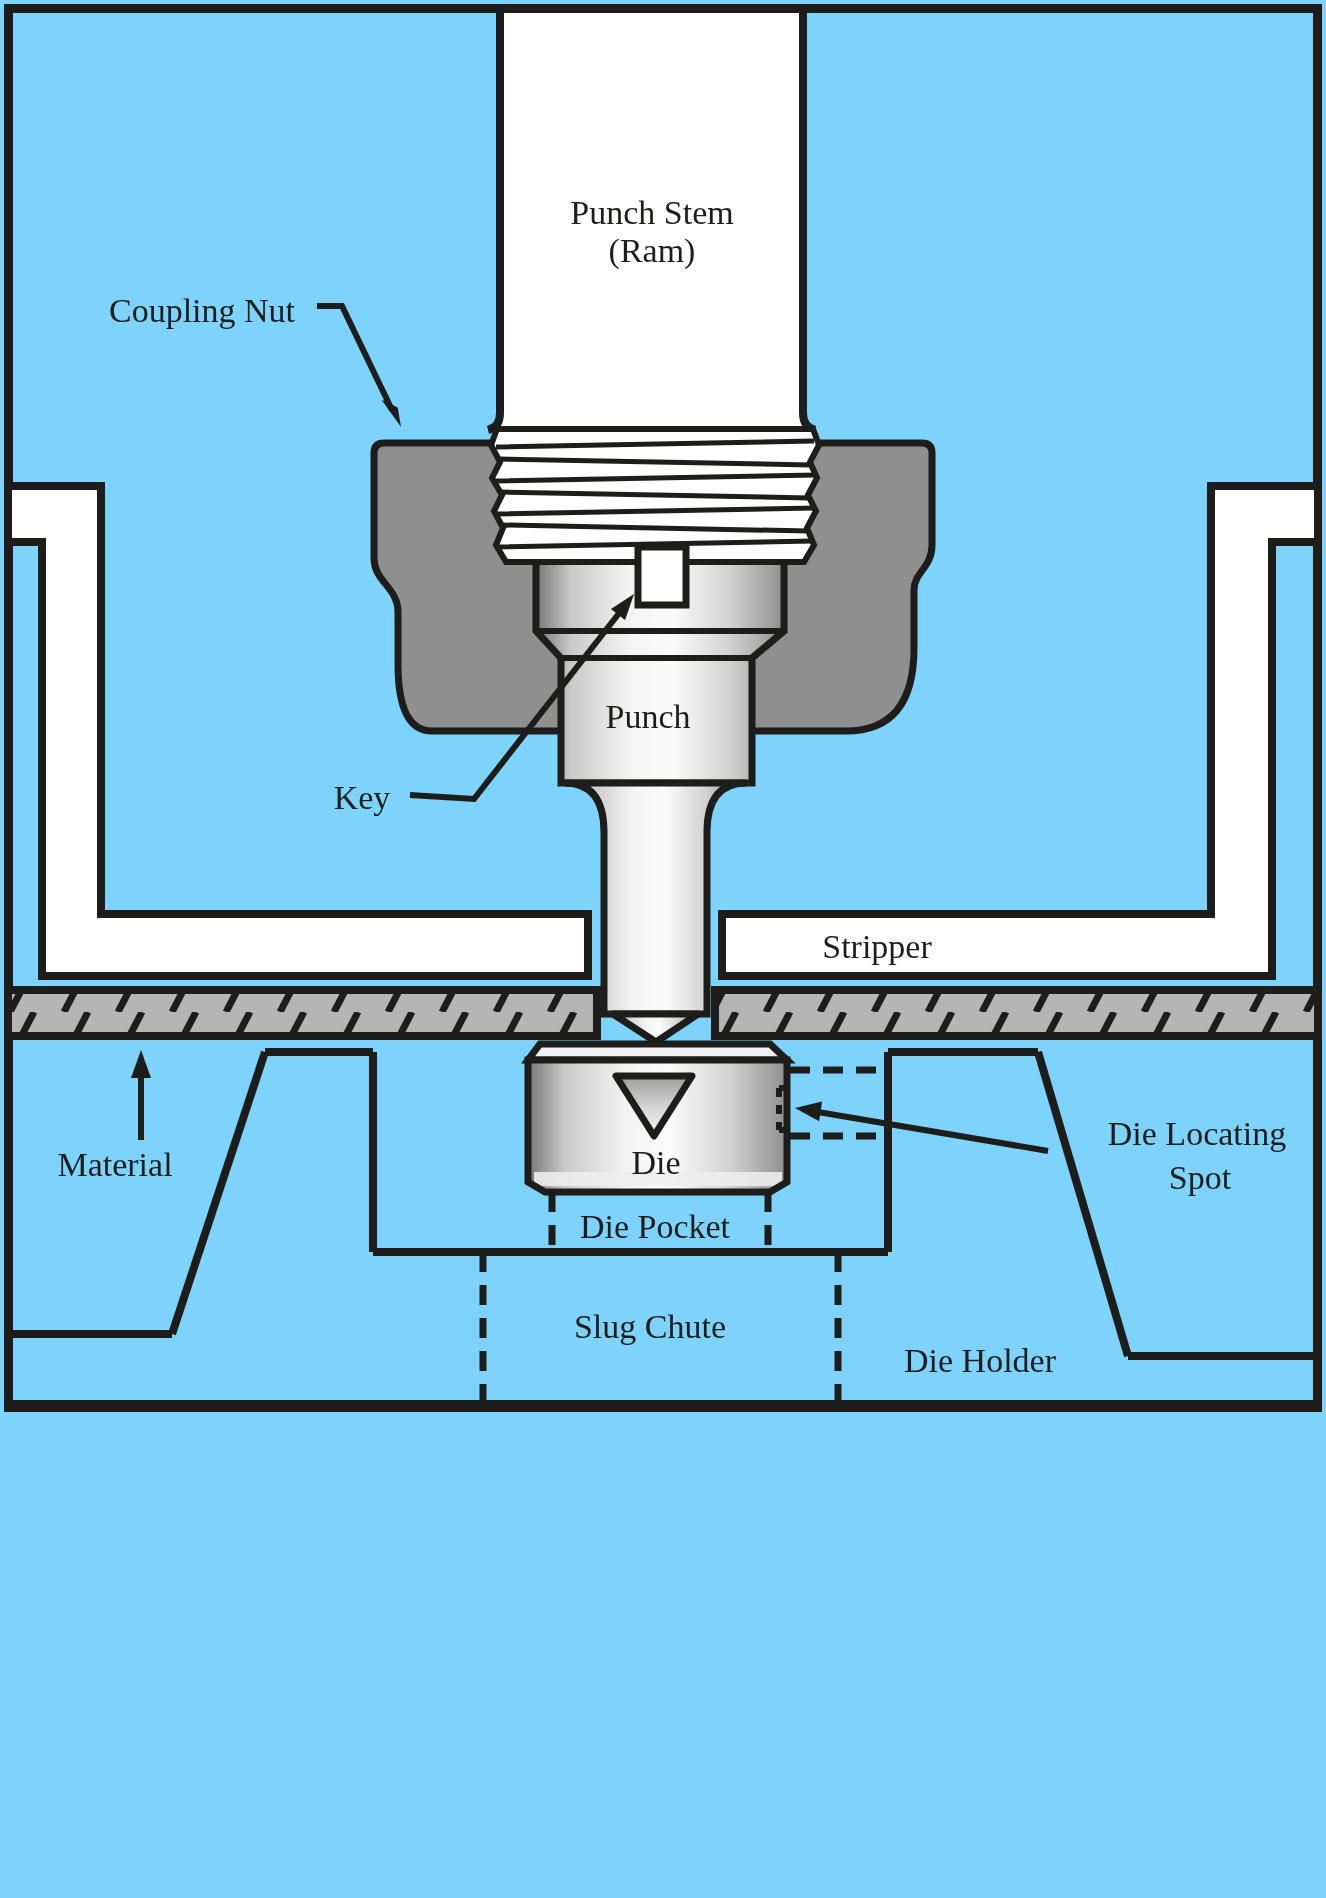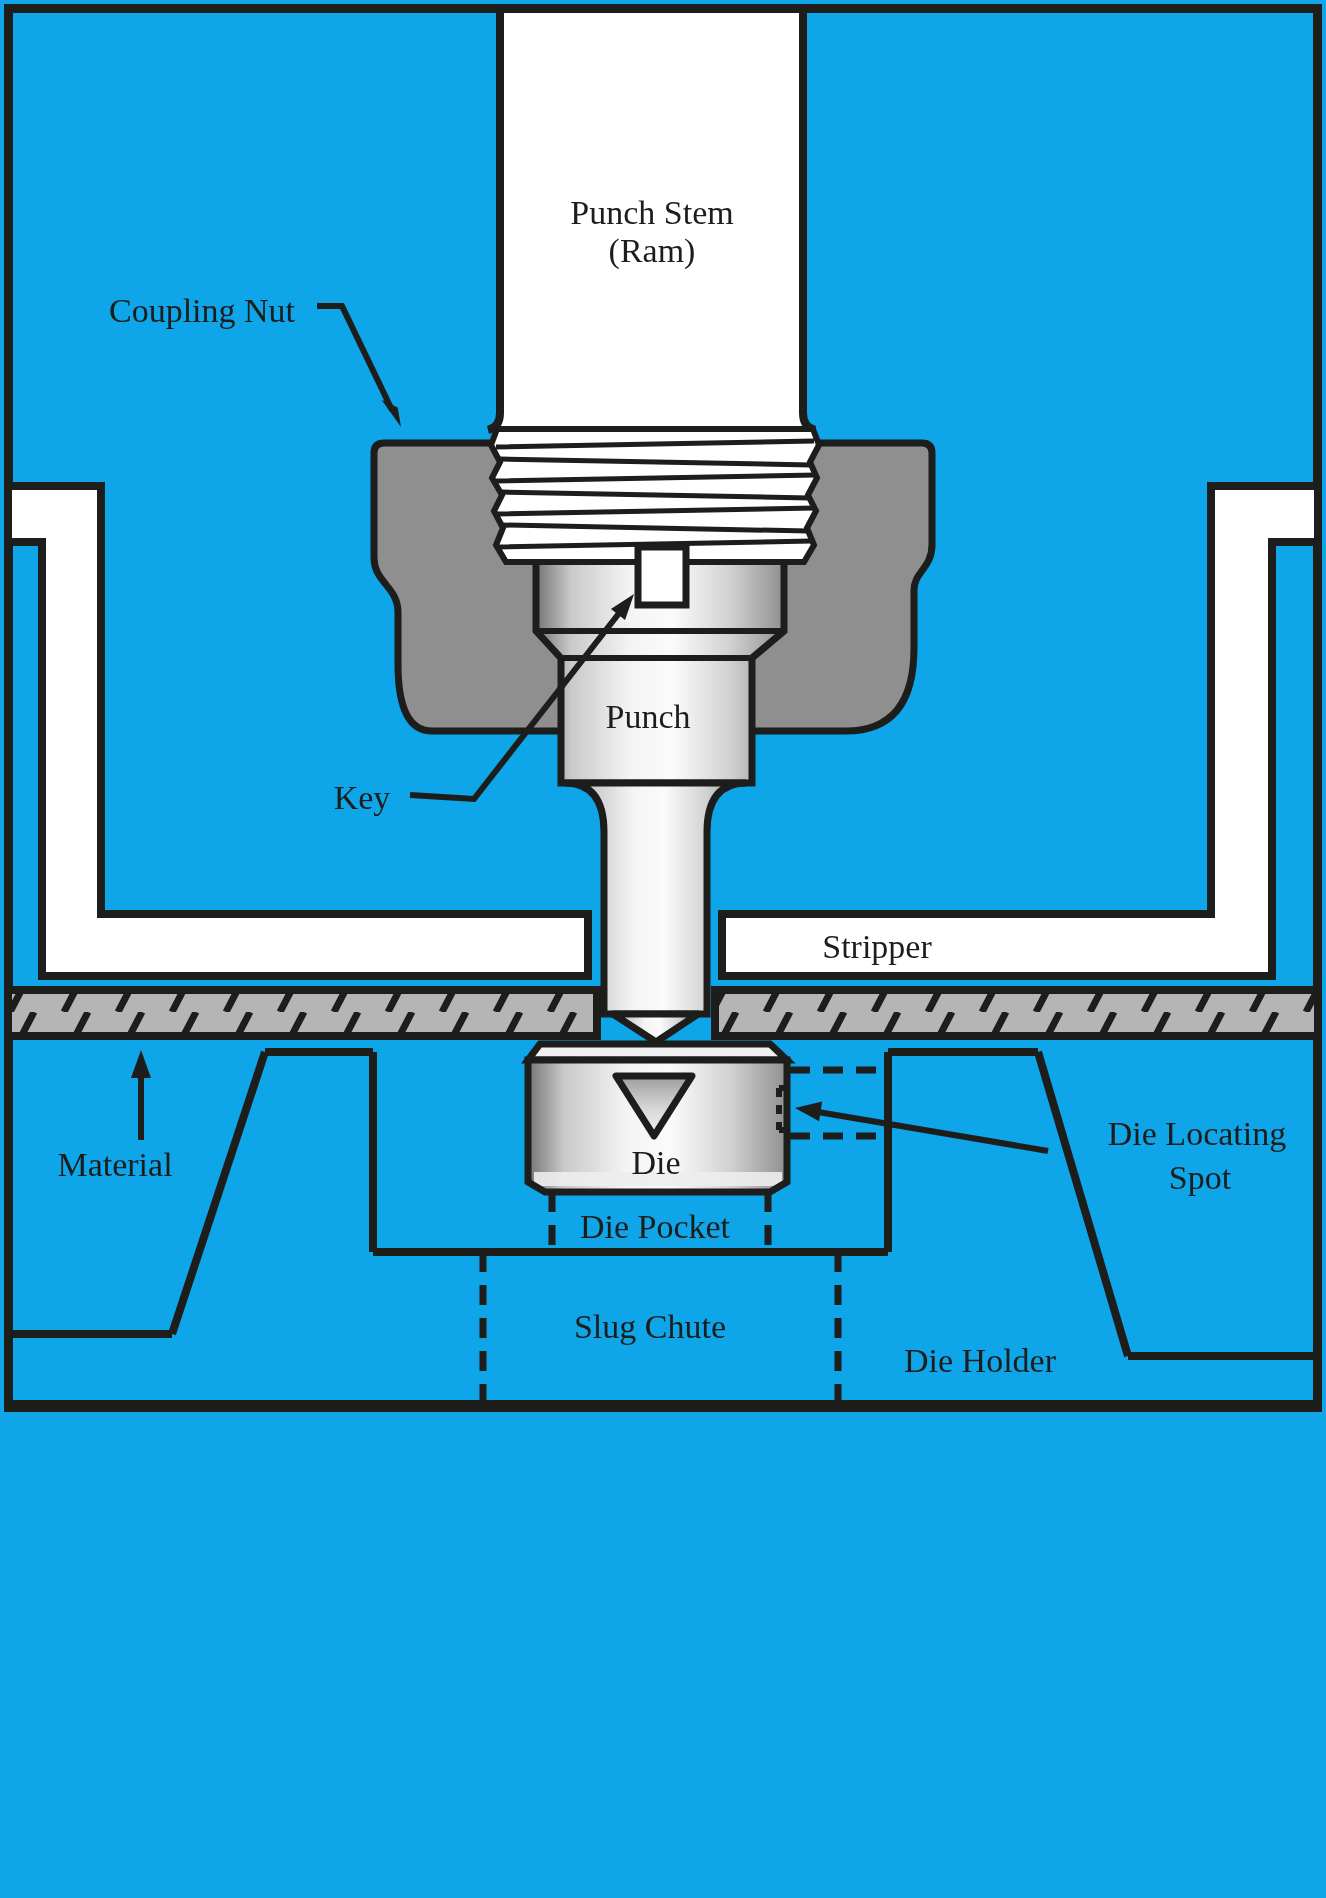--- a/index.html
+++ b/index.html
@@ -1,16 +1,16 @@
 <!DOCTYPE html>
 <html><head>
 <meta charset="utf-8">
 <style>
   html,body{margin:0;padding:0;background:#ffffff;}
-  .page{position:relative;width:1326px;height:1898px;background:#0ea5e9;overflow:hidden;}
+  .page{position:relative;width:1326px;height:1898px;background:#7dd3fc;overflow:hidden;}
   svg{display:block;}
   text{font-family:"Liberation Serif","DejaVu Serif",serif;fill:#1d1d1b;}
   .lbl{font-size:34px;}
 </style>
 </head>
 <body>
 
 <div class="page">
 <svg width="1326" height="1898" viewBox="0 0 1326 1898">
   <defs>

